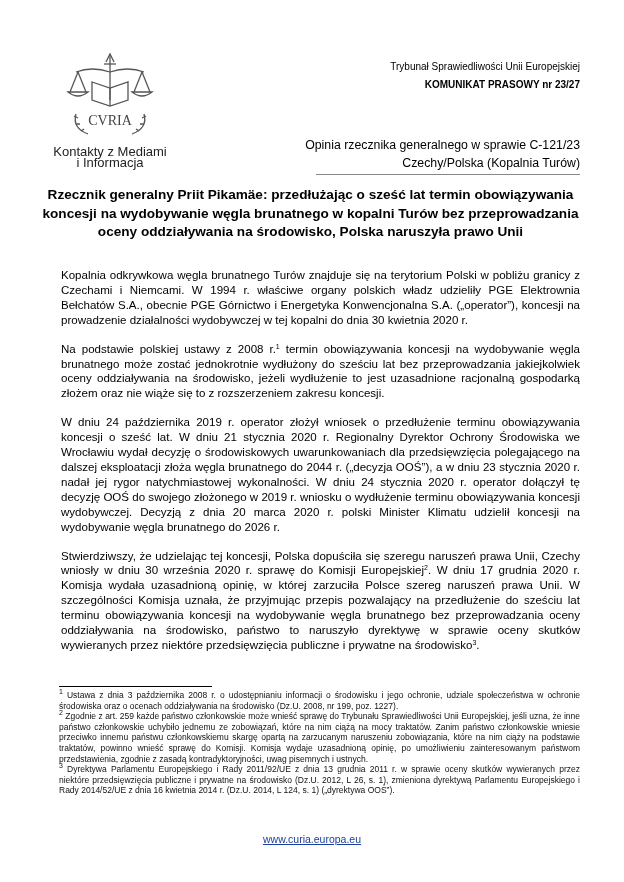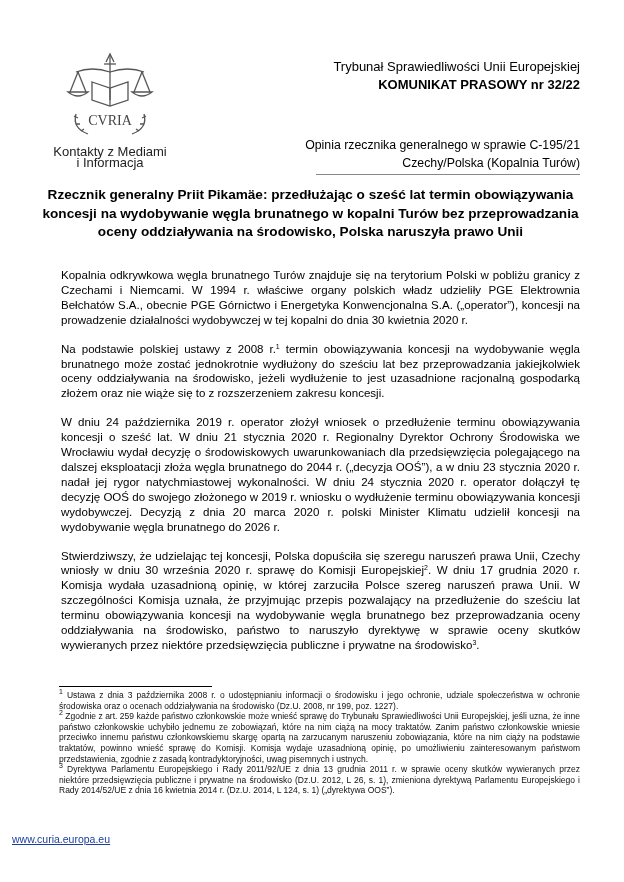--- a/index.html
+++ b/index.html
@@ -1,35 +1,35 @@
 <!DOCTYPE html>
 <html><head>
   <meta charset="utf-8">
   <style>
     html, body { margin: 0; padding: 0; background: #ffffff; }
     body { width: 624px; height: 882px; position: relative; overflow: hidden;
            font-family: "Liberation Sans", sans-serif; color: #000; }
     .logo { position: absolute; left: 62px; top: 48px; width: 96px; height: 92px; text-align: center; }
     .contacts { position: absolute; left: 50px; top: 146px; width: 120px; text-align: center;
                 font-size: 13px; line-height: 11px; color: #222; }
-    .hdr { position: absolute; right: 44px; top: 58px; text-align: right; font-size: 13px; line-height: 18px; }
+    .hdr { position: absolute; right: 44px; top: 58px; text-align: right; font-size: 10px; line-height: 18px; }
     .hdr .bold { font-weight: bold; }
     .case { position: absolute; right: 44px; top: 136px; text-align: right; font-size: 12.3px; line-height: 18px; }
     .rule { position: absolute; left: 316px; right: 44px; top: 174px; border-top: 1.4px solid #888; }
     .title { position: absolute; left: 41px; right: 44px; top: 186px; text-align: center;
              font-weight: bold; font-size: 13.6px; line-height: 18.5px; }
     .body { position: absolute; left: 61px; right: 44px; top: 268px; font-size: 11.55px;
             line-height: 14.9px; text-align: justify; }
     .body p { margin: 0 0 14px 0; }
     sup { font-size: 7px; line-height: 0; vertical-align: 4px; }
     .fn-rule { position: absolute; left: 59px; top: 686px; width: 153px; border-top: 1px solid #000; }
     .footnotes { position: absolute; left: 59px; right: 44px; top: 690px; font-size: 8.5px;
                  line-height: 10.6px; text-align: justify; color: #111; }
     .footnotes p { margin: 0; }
-    .footer { position: absolute; left: 12px; right: 0; top: 833px; font-size: 10.5px; text-decoration: underline; }
+    .footer { position: absolute; left: 0; right: 0; top: 833px; text-align: center; font-size: 10.5px; text-decoration: underline; }
     .footer a { color: #1a3e9c; text-decoration: underline; }
   </style>
 </head>
 <body>
 
 <div class="logo">
   <svg width="96" height="92" viewBox="0 0 96 92">
     <g fill="none" stroke="#555" stroke-width="1.3">
       <line x1="48" y1="6" x2="48" y2="52"></line>
       <path d="M44 14 L48 6 L52 14"></path>
@@ -51,25 +51,25 @@
   </svg>
 </div>
 
 <div class="contacts">
   <div>Kontakty z Mediami</div>
   <div>i Informacja</div>
 </div>
 
 <div class="hdr">
   <div>Trybunał Sprawiedliwości Unii Europejskiej</div>
-  <div class="bold">KOMUNIKAT PRASOWY nr 32/22</div>
+  <div class="bold">KOMUNIKAT PRASOWY nr 23/27</div>
 </div>
 
 <div class="case">
-  <div>Opinia rzecznika generalnego w sprawie C-195/21</div>
+  <div>Opinia rzecznika generalnego w sprawie C-121/23</div>
   <div>Czechy/Polska (Kopalnia Turów)</div>
 </div>
 <div class="rule"></div>
 
 <div class="title">Rzecznik generalny Priit Pikamäe: przedłużając o sześć lat termin obowiązywania koncesji na wydobywanie węgla brunatnego w kopalni Turów bez przeprowadzania oceny oddziaływania na środowisko, Polska naruszyła prawo Unii</div>
 
 <div class="body">
   <p>Kopalnia odkrywkowa węgla brunatnego Turów znajduje się na terytorium Polski w pobliżu granicy z Czechami i Niemcami. W 1994 r. właściwe organy polskich władz udzieliły PGE Elektrownia Bełchatów S.A., obecnie PGE Górnictwo i Energetyka Konwencjonalna S.A. („operator”), koncesji na prowadzenie działalności wydobywczej w tej kopalni do dnia 30 kwietnia 2020 r.</p>
   <p><span>Na podstawie polskiej ustawy z 2008 r.</span><sup>1</sup><span> termin obowiązywania koncesji na wydobywanie węgla brunatnego może zostać jednokrotnie wydłużony do sześciu lat bez przeprowadzania jakiejkolwiek oceny oddziaływania na środowisko, jeżeli wydłużenie to jest uzasadnione racjonalną gospodarką złożem oraz nie wiąże się to z rozszerzeniem zakresu koncesji.</span></p>
   <p>W dniu 24 października 2019 r. operator złożył wniosek o przedłużenie terminu obowiązywania koncesji o sześć lat. W dniu 21 stycznia 2020 r. Regionalny Dyrektor Ochrony Środowiska we Wrocławiu wydał decyzję o środowiskowych uwarunkowaniach dla przedsięwzięcia polegającego na dalszej eksploatacji złoża węgla brunatnego do 2044 r. („decyzja OOŚ”), a w dniu 23 stycznia 2020 r. nadał jej rygor natychmiastowej wykonalności. W dniu 24 stycznia 2020 r. operator dołączył tę decyzję OOŚ do swojego złożonego w 2019 r. wniosku o wydłużenie terminu obowiązywania koncesji wydobywczej. Decyzją z dnia 20 marca 2020 r. polski Minister Klimatu udzielił koncesji na wydobywanie węgla brunatnego do 2026 r.</p>

